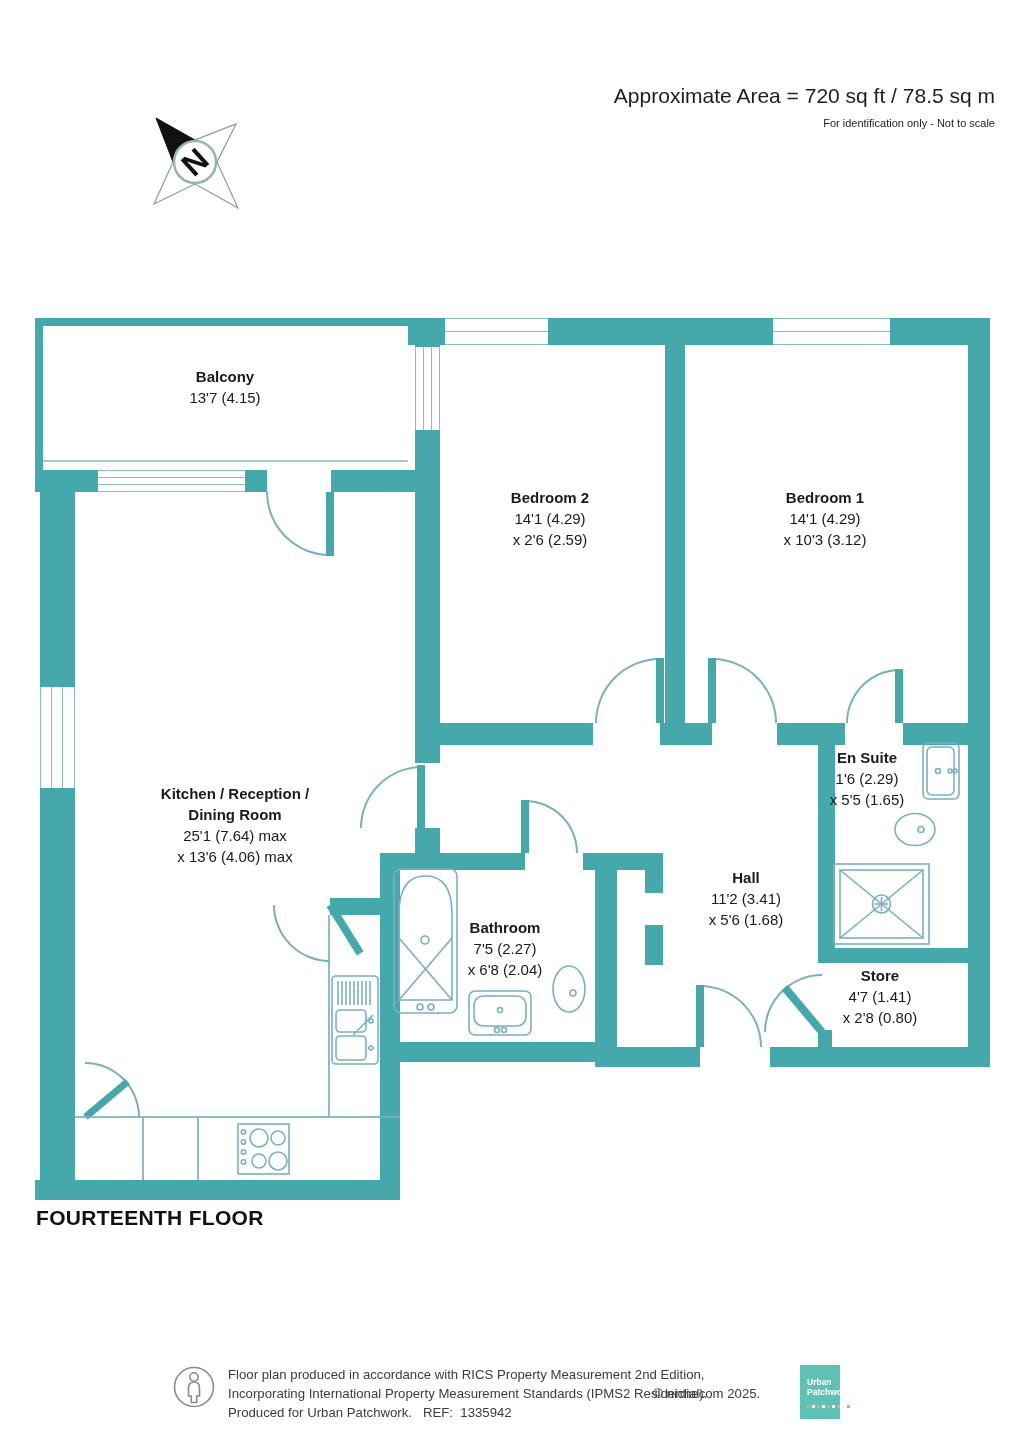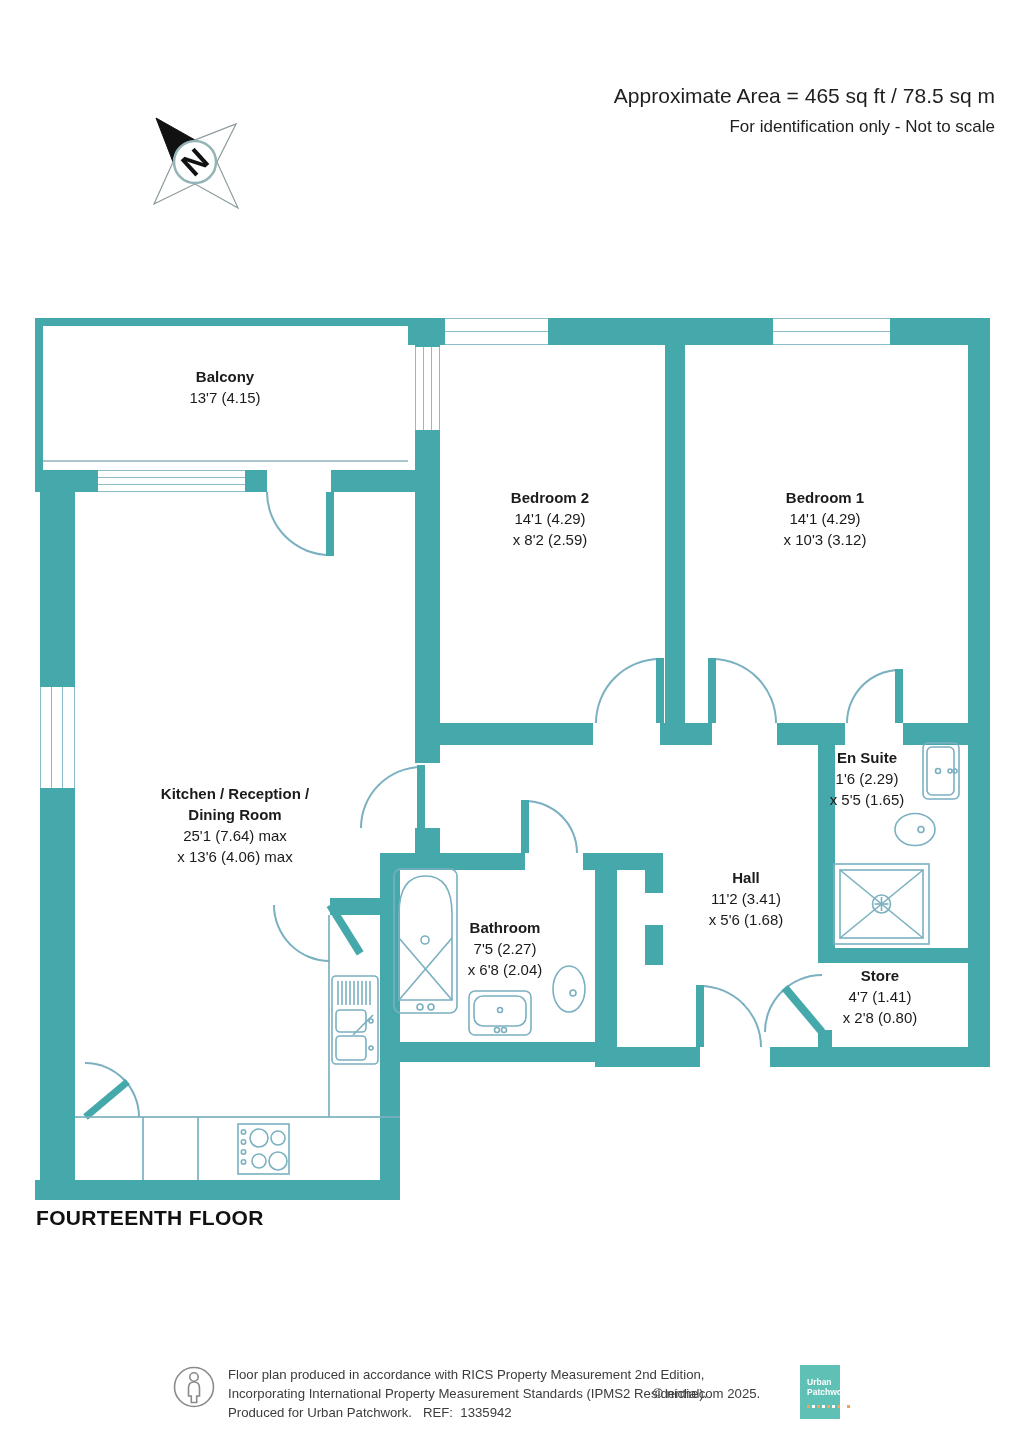--- a/index.html
+++ b/index.html
@@ -14,38 +14,38 @@
   .wl{position:absolute;background:var(--fixture);opacity:.85;}
   .arc{position:absolute;box-sizing:border-box;}
   .arc-tl{border-top:2px solid var(--fixture);border-left:2px solid var(--fixture);border-top-left-radius:100% 100%;}
   .arc-tr{border-top:2px solid var(--fixture);border-right:2px solid var(--fixture);border-top-right-radius:100% 100%;}
   .arc-bl{border-bottom:2px solid var(--fixture);border-left:2px solid var(--fixture);border-bottom-left-radius:100% 100%;}
   .leaf{position:absolute;background:var(--wall);}
   .lbl{position:absolute;text-align:center;line-height:21px;font-size:15px;color:#1b1b1b;}
   .rname{font-weight:bold;}
   .title{position:absolute;right:29px;top:34px;font-size:33px;font-weight:bold;color:#0d0d0d;letter-spacing:.5px;}
   .area{position:absolute;right:29px;top:84px;font-size:21px;color:#1e1e1e;}
-  .discl{position:absolute;right:29px;top:117px;font-size:17px;color:#1e1e1e;}
+  .discl{position:absolute;right:29px;top:117px;font-size:11px;color:#1e1e1e;}
   .floor{position:absolute;left:36px;top:1206px;font-size:21px;font-weight:bold;color:#111;letter-spacing:.3px;}
   .fx{position:absolute;}
   .fx .s{stroke:var(--fixture);fill:none;stroke-width:1.6;}
   .thinline{position:absolute;background:#a9c6cd;}
   .footer-line{position:absolute;left:228px;font-size:13.2px;color:#3c3c3c;white-space:pre;}
   .copyright{position:absolute;left:653px;top:1386px;font-size:13.2px;color:#3c3c3c;}
   .logo{position:absolute;left:800px;top:1365px;width:40px;height:54px;background:var(--logo_bg);}
   .logo .lt{position:absolute;left:7px;color:#fff;font-size:8.5px;font-weight:bold;line-height:10px;}
   .dots{position:absolute;left:7px;top:40px;display:flex;gap:2.5px;}
   .dot{width:2.5px;height:2.5px;}
 </style>
 </head>
 <body>
 
 <div class="page">
 
-  <div class="area">Approximate Area = 465 sq ft / 78.5 sq m</div>
+  <div class="area">Approximate Area = 720 sq ft / 78.5 sq m</div>
   <div class="discl">For identification only - Not to scale</div>
 
   <svg class="abs" style="left:148px;top:110px" width="100" height="108" viewBox="0 0 100 108">
     <polygon points="8,8 47,30 47,52 25,52" fill="#111" stroke="#111" stroke-width="1"></polygon>
     <polygon points="88,14 69,52 47,52 47,30" fill="#fff" stroke="#8a9a9c" stroke-width="1.2"></polygon>
     <polygon points="90,98 47,74 47,52 69,52" fill="#fff" stroke="#8a9a9c" stroke-width="1.2"></polygon>
     <polygon points="6,94 25,52 47,52 47,74" fill="#fff" stroke="#8a9a9c" stroke-width="1.2"></polygon>
     <circle cx="47" cy="52" r="21" fill="#fff" stroke="#93b3b6" stroke-width="2.5"></circle>
     <text x="47" y="63" text-anchor="middle" font-size="32" font-weight="bold" fill="#111" transform="rotate(-42 47 52)">N</text>
   </svg>
@@ -227,21 +227,21 @@
     <circle class="s" cx="28" cy="17.5" r="3"></circle>
   </svg>
 
   <div class="lbl" style="left:60px;top:366px;width:330px">
     <div class="rname">Balcony</div>
     <div class="rdim">13'7 (4.15)</div>
   </div>
   <div class="lbl" style="left:445px;top:487px;width:210px">
     <div class="rname">Bedroom 2</div>
     <div class="rdim">14'1 (4.29)</div>
-    <div class="rdim">x 8'2 (2.59)</div>
+    <div class="rdim">x 2'6 (2.59)</div>
   </div>
   <div class="lbl" style="left:700px;top:487px;width:250px">
     <div class="rname">Bedroom 1</div>
     <div class="rdim">14'1 (4.29)</div>
     <div class="rdim">x 10'3 (3.12)</div>
   </div>
   <div class="lbl" style="left:85px;top:783px;width:300px">
     <div class="rname">Kitchen / Reception /</div>
     <div class="rname">Dining Room</div>
     <div class="rdim">25'1 (7.64) max</div>

